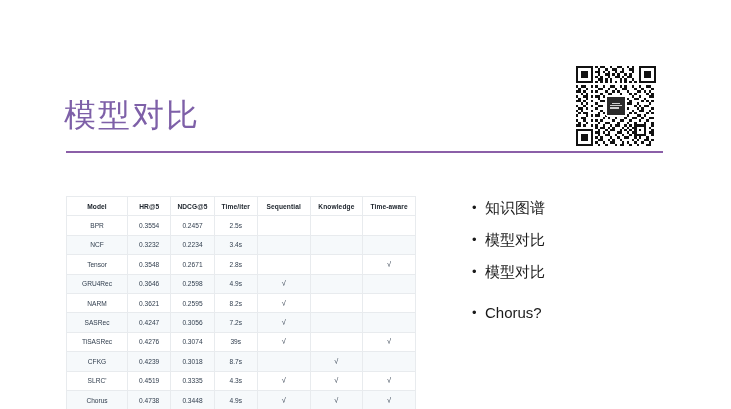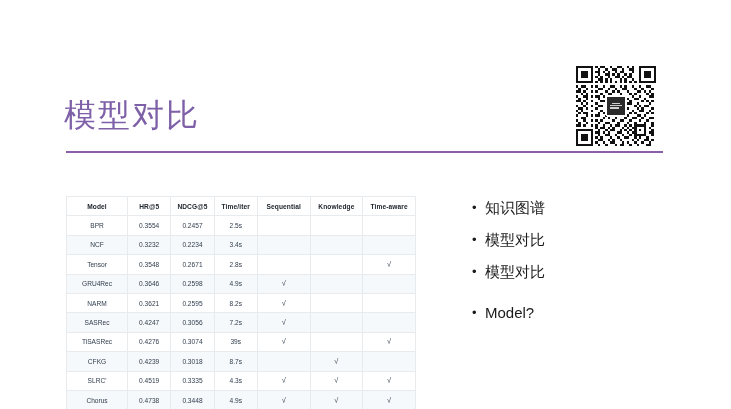--- a/index.html
+++ b/index.html
@@ -506,21 +506,21 @@
       <div class="bullet">
         <span class="dot">•</span>
         <span class="btxt">模型对比</span>
       </div>
       <div class="bullet">
         <span class="dot">•</span>
         <span class="btxt">模型对比</span>
       </div>
       <div class="bullet spaced">
         <span class="dot">•</span>
-        <span class="btxt">Model?</span>
+        <span class="btxt">Chorus?</span>
       </div>
     </div>
 
   <div class="footer-art">
     <svg width="266" height="35" viewBox="0 0 266 35">
 
       <g fill="#6fae3e">
         <ellipse cx="12" cy="24" rx="9" ry="7.5"></ellipse>
         <path d="M4 20 L1 16 L6 18 Z"></path>
       </g>

